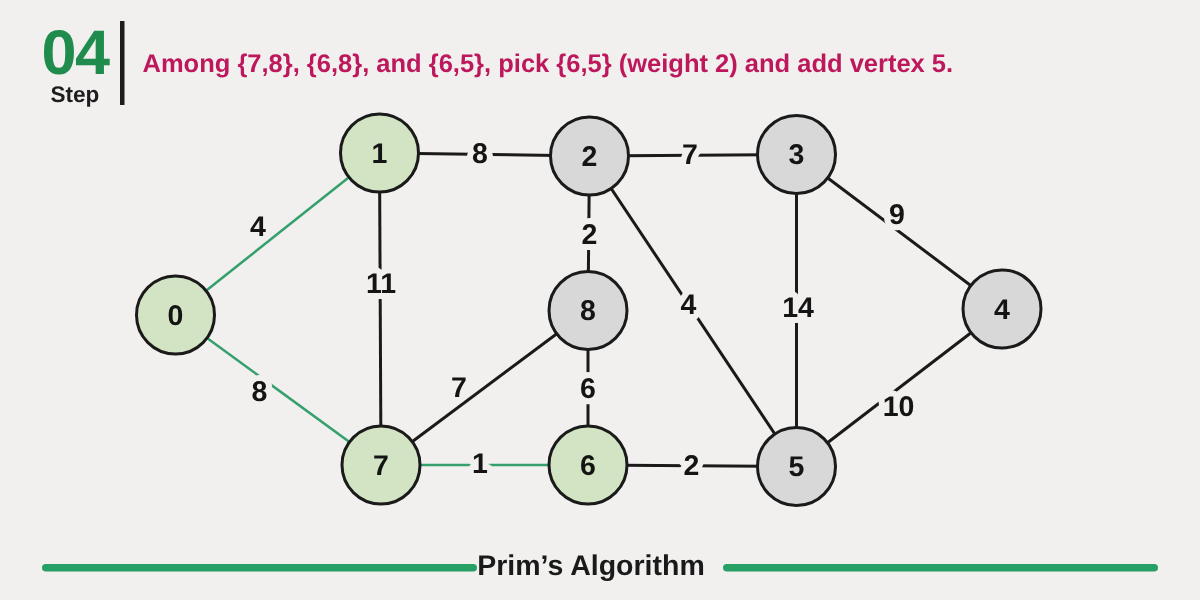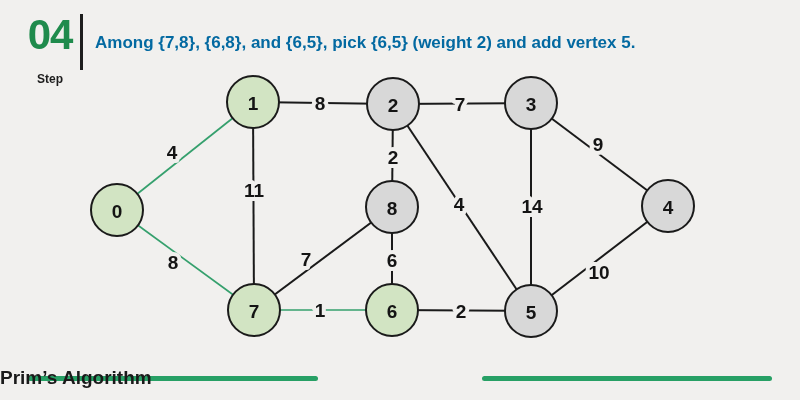--- a/index.html
+++ b/index.html
@@ -10,25 +10,25 @@
     overflow: hidden;
   }
   .frame { position: relative; width: 788px; height: 400px; }
 
   
   .step-badge { position: absolute; left: 26px; top: 18px; width: 48px; text-align: center; }
   .step-number {
     font-size: 42px; font-weight: 800; line-height: 0.82;
     color: #1f8b4c; letter-spacing: -1px;
   }
-  .step-label { font-size: 12px; font-weight: 700; color: #1d1d1d; margin-top: 20px; }
+  .step-label { font-size: 15px; font-weight: 700; color: #1d1d1d; margin-top: 3px; }
   .header-divider { position: absolute; left: 80px; top: 14px; width: 3px; height: 56px; background: #1d1d1d; }
   .header-text {
     position: absolute; left: 95px; top: 33px;
-    font-size: 17px; font-weight: 600; color: #0369a1; white-space: nowrap;
+    font-size: 17px; font-weight: 600; color: #be185d; white-space: nowrap;
   }
 
   
   svg.graph { position: absolute; left: 0; top: 0; }
   .edge-line { stroke-width: 2; }
   .edge-line.mst { stroke-width: 1.7; }
   .wlabel {
     font-size: 19px; font-weight: 700; fill: #141414;
     paint-order: stroke; stroke: #f1f0ee; stroke-width: 8px; stroke-linejoin: round;
     text-anchor: middle; dominant-baseline: central;
@@ -39,21 +39,21 @@
     font-size: 19px; font-weight: 700; fill: #141414;
     text-anchor: middle; dominant-baseline: central;
     font-family: "Liberation Sans", sans-serif;
   }
 
   
   .footer-line { position: absolute; top: 376px; width: 290px; height: 5px; border-radius: 3px; background: #27a065; }
   .footer-line.left { left: 28px; }
   .footer-line.right { left: 482px; }
   .footer-title {
-    position: absolute; left: 0; right: 0; top: 367px; 
+    position: absolute; left: 0; right: 0; top: 367px; text-align: center;
     font-size: 19px; font-weight: 700; color: #1a1a1a;
   }
 </style>
 </head>
 <body>
 
 <div class="frame">
 
   <div class="step-badge">
     <div class="step-number">04</div>

